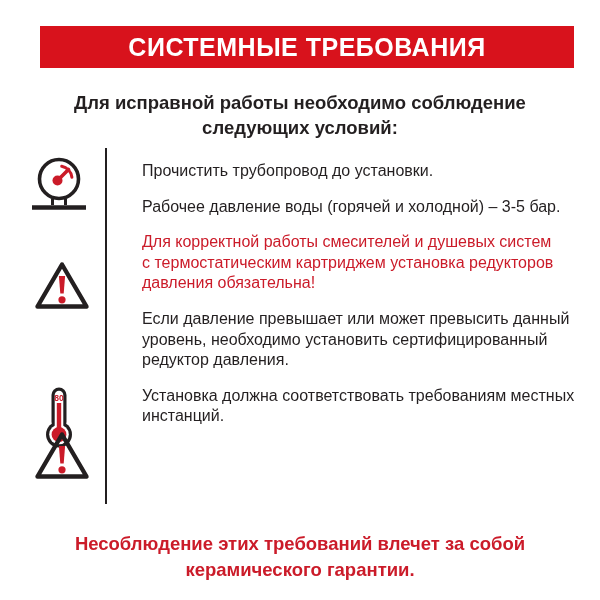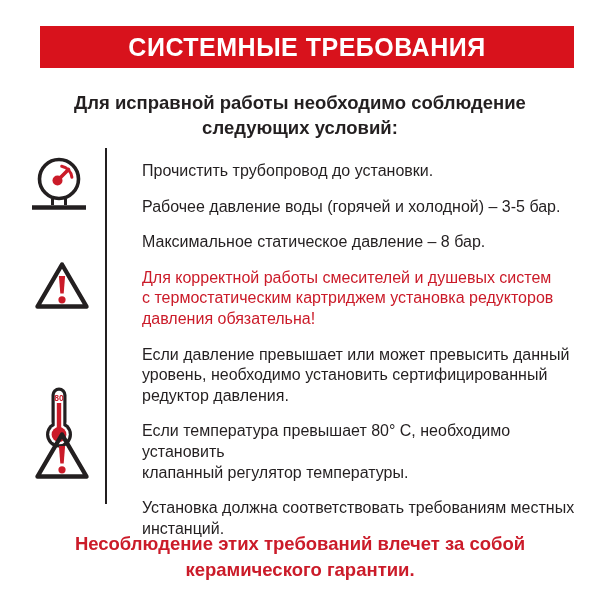--- a/index.html
+++ b/index.html
@@ -106,29 +106,26 @@
         <polygon points="24.9,16 31.1,16 29.7,33.5 26.3,33.5" fill="#cb1b29"></polygon>
         <circle cx="28" cy="39.8" r="3.6" fill="#cb1b29"></circle>
       </svg>
     </div>
 
     <div class="divider"></div>
 
     <div class="text-col">
       <p class="req" data-color="black">Прочистить трубопровод до установки.</p>
       <p class="req" data-color="black">Рабочее давление воды (горячей и холодной) – 3-5 бар.</p>
-      <p class="req" data-color="black">Максимальное статическое давление – 8 бар.</p>
       <p class="req" data-color="red">Для корректной работы смесителей и душевых систем
 с термостатическим картриджем установка редукторов
 давления обязательна!</p>
       <p class="req" data-color="black">Если давление превышает или может превысить данный
 уровень, необходимо установить сертифицированный
 редуктор давления.</p>
-      <p class="req" data-color="black">Если температура превышает 80° С, необходимо установить
-клапанный регулятор температуры.</p>
       <p class="req" data-color="black">Установка должна соответствовать требованиям местных
 инстанций.</p>
     </div>
   </div>
 
   <footer class="warning-footer">Несоблюдение этих требований влечет за собой
 керамического гарантии.</footer>
 
 </div>
 

